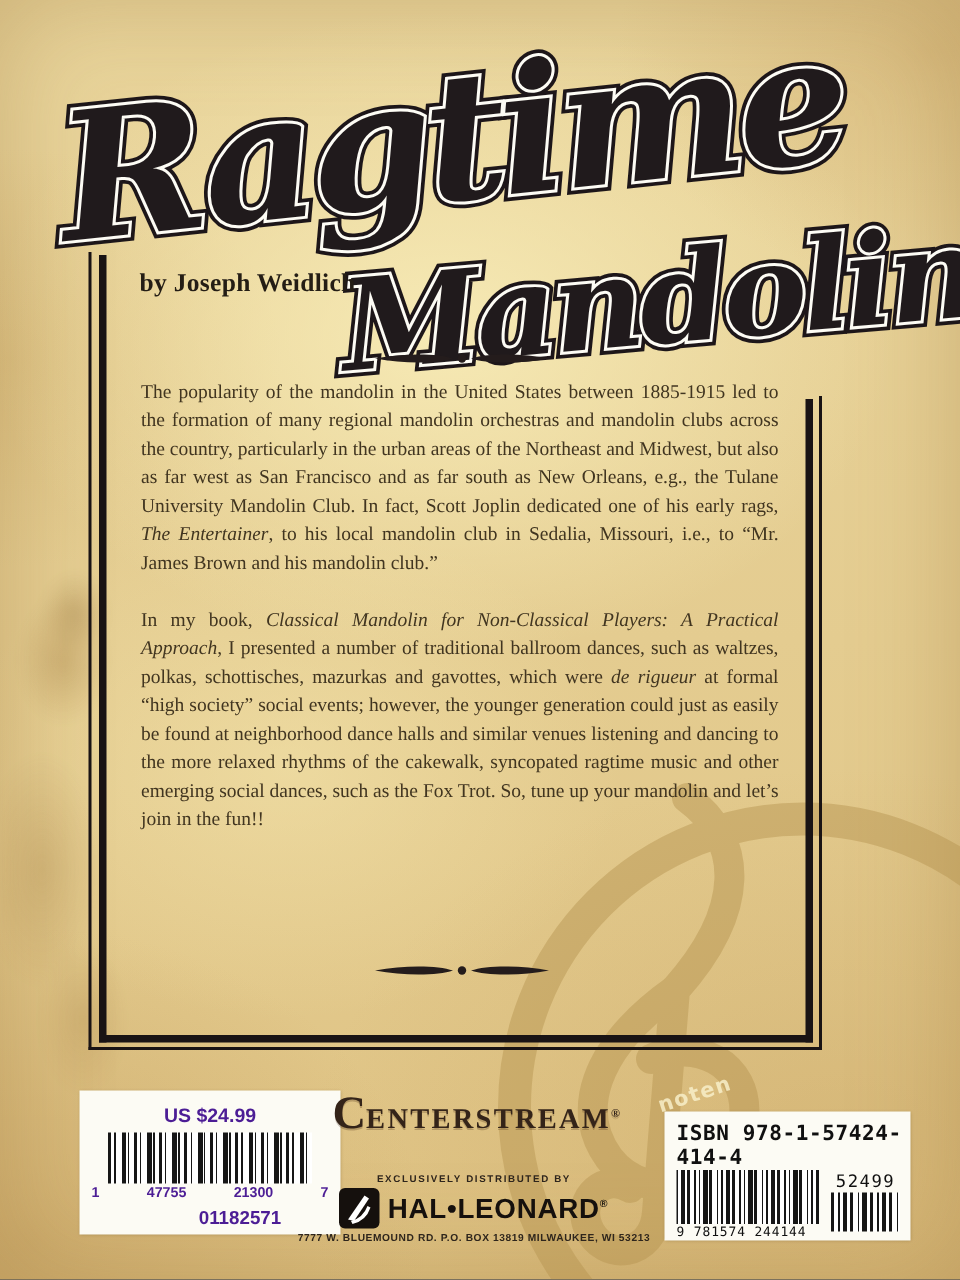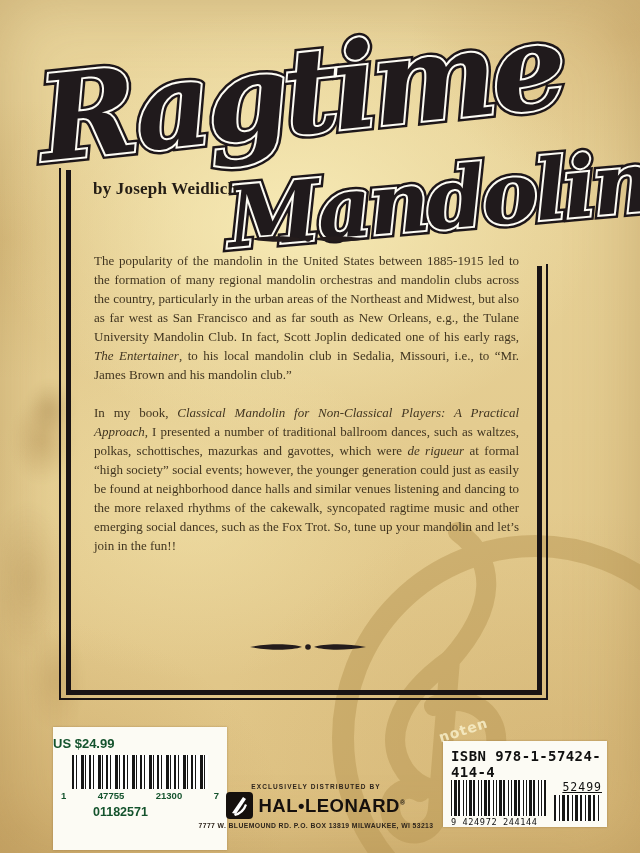--- a/index.html
+++ b/index.html
@@ -47,22 +47,22 @@
   .orn{width:120px;height:12px;}
   .orn-top{left:248px;top:233px;}
   .orn-bottom{left:248px;top:641px;}
   .orn path,.orn circle{fill:#241c1c;}
   
   .body-text{left:94px;top:251px;width:425px;color:#413520;font-size:13px;line-height:19px;
     text-align:justify;}
   .body-text p{margin:0 0 19px 0;}
   
   .white-box{background:#fcfbf4;box-shadow:0 0 2px rgba(90,60,20,.35);}
-  .price-box{left:53px;top:727px;width:174px;height:123px;text-align:left;
-    font-family:"Liberation Sans",sans-serif;color:#14532d;}
+  .price-box{left:53px;top:727px;width:174px;height:96px;text-align:center;
+    font-family:"Liberation Sans",sans-serif;color:#4c1d95;}
   .price{font-size:13px;font-weight:bold;margin-top:9px;}
   .upc-bars{margin:4px auto 0;width:136px;height:34px;background-color:#fff;
     background:repeating-linear-gradient(90deg,#161616 0 2px,#fff 2px 4px,#161616 4px 5px,#fff 5px 9px,#161616 9px 12px,#fff 12px 13px,#161616 13px 14px,#fff 14px 17px);}
   .upc-digits{width:158px;margin:1px auto 0;display:flex;justify-content:space-between;
     font-size:9.5px;font-weight:bold;}
   .catalog{font-size:12.5px;font-weight:bold;margin-top:4px;margin-left:40px;}
   .centerstream{left:205px;top:724px;width:225px;text-align:center;color:#342419;
     font-family:"Liberation Serif",serif;font-weight:bold;letter-spacing:1.5px;font-size:19px;
     text-shadow:0 1px 0 rgba(60,30,10,.25);}
   .centerstream .bigc{font-size:31px;letter-spacing:0;}
@@ -77,21 +77,21 @@
   .hl-name sup{font-size:7px;}
   .distrib-addr{font-size:6.8px;font-weight:bold;letter-spacing:.4px;margin-top:3px;color:#2e251c;}
   .isbn-box{left:443px;top:741px;width:164px;height:86px;font-family:"DejaVu Sans Mono",monospace;
     color:#101010;padding:0;}
   .isbn-label{font-size:14px;letter-spacing:.4px;margin:7px 0 0 8px;font-weight:bold;}
   .isbn-row{display:flex;align-items:flex-start;margin-left:8px;}
   .ean-wrap{width:95px;}
   .ean-bars{width:95px;height:36px;background-color:#fff;
     background:repeating-linear-gradient(90deg,#161616 0 1px,#fff 1px 3px,#161616 3px 6px,#fff 6px 7px,#161616 7px 9px,#fff 9px 12px,#161616 12px 13px,#fff 13px 15px);}
   .ean-digits{font-size:8.6px;letter-spacing:.6px;margin-top:1px;}
-  .sup-wrap{width:50px;margin-left:6px;text-align:right;text-decoration:underline;}
+  .sup-wrap{width:50px;margin-left:6px;text-align:center;}
   .sup-code{font-size:11.5px;letter-spacing:1px;}
   .sup-bars{width:46px;height:26px;margin:1px auto 0;background-color:#fff;
     background:repeating-linear-gradient(90deg,#161616 0 2px,#fff 2px 5px,#161616 5px 6px,#fff 6px 8px,#161616 8px 11px,#fff 11px 13px);}
 </style>
 </head>
 <body>
 
 <div class="page">
 
   <div class="abs bg-photo"></div>
@@ -144,41 +144,42 @@
     <div class="upc-bars"></div>
     <div class="upc-digits">
       <span>1</span>
       <span>47755</span>
       <span>21300</span>
       <span>7</span>
     </div>
     <div class="catalog">01182571</div>
   </div>
 
+  <div class="abs centerstream"><span class="bigc">C</span><span>ENTERSTREAM</span><sup>®</sup></div>
 
   <div class="abs distrib">
     <div class="distrib-head">EXCLUSIVELY DISTRIBUTED BY</div>
     <div class="hl-row">
       <div class="hl-logo">
         <svg width="27" height="27" viewBox="0 0 27 27">
           <path d="M6 21 L17 5 L20 7 L10 22 Z" fill="#fff"></path>
           <path d="M8 22 Q16 20 19 12 L21 13 Q18 22 9 24 Z" fill="#fff"></path>
         </svg>
       </div>
       <div class="hl-name"><span>HAL•LEONARD</span><sup>®</sup></div>
     </div>
     <div class="distrib-addr">7777 W. BLUEMOUND RD. P.O. BOX 13819 MILWAUKEE, WI 53213</div>
   </div>
 
   <div class="abs white-box isbn-box">
     <div class="isbn-label">ISBN 978-1-57424-414-4</div>
     <div class="isbn-row">
       <div class="ean-wrap">
         <div class="ean-bars"></div>
-        <div class="ean-digits">9 424972 244144</div>
+        <div class="ean-digits">9 781574 244144</div>
       </div>
       <div class="sup-wrap">
         <div class="sup-code">52499</div>
         <div class="sup-bars"></div>
       </div>
     </div>
   </div>
 
 </div>
 

